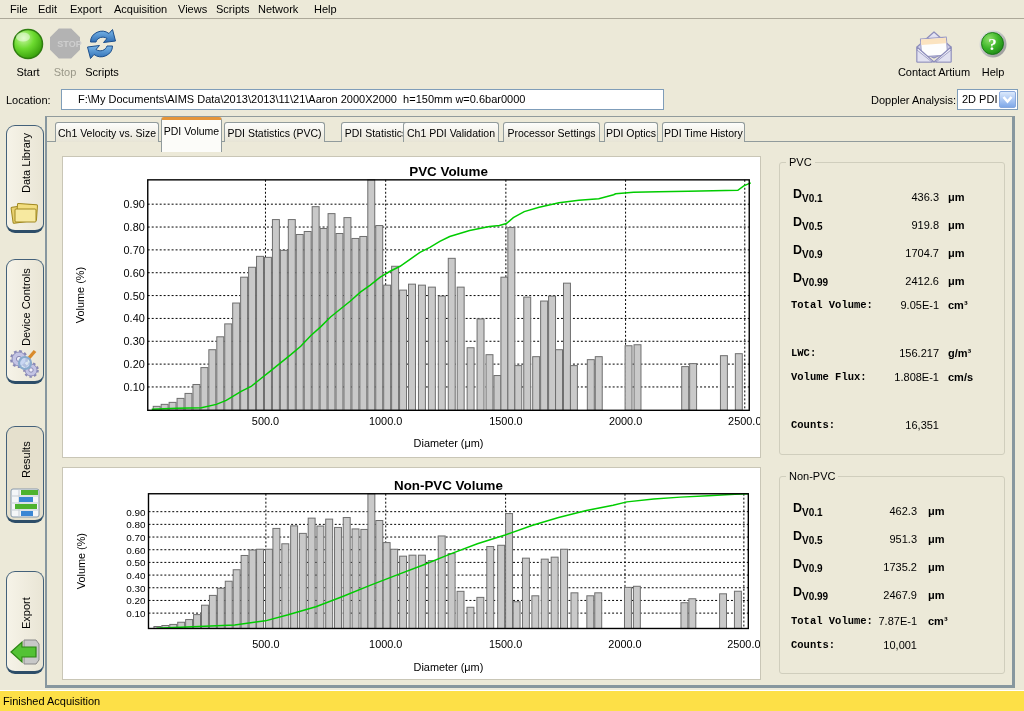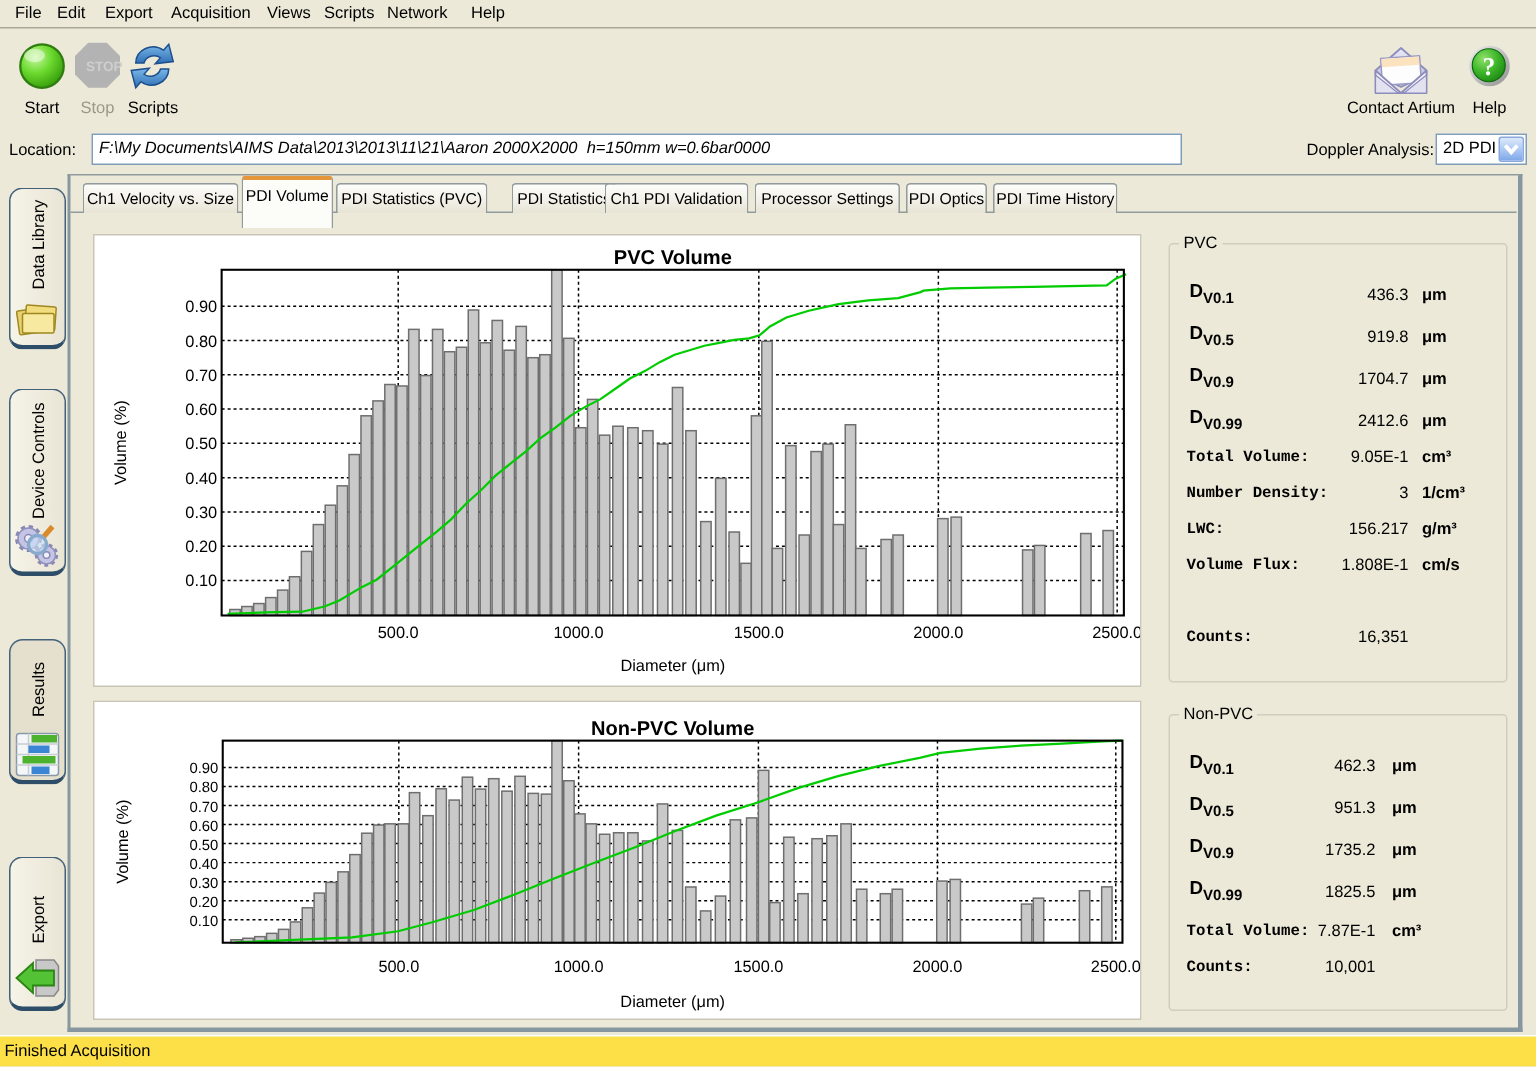--- a/index.html
+++ b/index.html
@@ -1,20 +1,20 @@
 <!DOCTYPE html>
 <html><head><meta charset="utf-8"><style>
 * { margin:0; padding:0; box-sizing:border-box; }
 html,body { width:1024px; height:711px; overflow:hidden; background:#ece9d8; font-family:"Liberation Sans",sans-serif; }
 #root { position:relative; width:1024px; height:711px; background:#ece9d8; }
 .menu { position:absolute; left:0; top:0; width:1024px; height:19px; border-bottom:1px solid #aca899; }
 .menu span { position:absolute; top:3px; font-size:11px; color:#000; }
 .tlabel { position:absolute; font-size:11px; color:#000; text-align:center; }
 .loc-label { position:absolute; left:6px; top:94px; font-size:11px; }
-.loc-field { position:absolute; left:61px; top:89px; width:727px; height:21px; background:#fff; border:1px solid #7f9db9; font-size:11px; line-height:19px; padding-left:4px; white-space:nowrap; overflow:hidden;font-style:italic; }
+.loc-field { position:absolute; left:61px; top:89px; width:603px; height:21px; background:#fff; border:1px solid #7f9db9; font-size:11px; line-height:19px; padding-left:16px; white-space:nowrap; overflow:hidden; }
 .dop-label { position:absolute; left:871px; top:94px; font-size:11px; }
 .combo { position:absolute; left:957px; top:89px; width:61px; height:21px; background:#fff; border:1px solid #7f9db9; }
 .combo .ct { position:absolute; left:4px; top:3px; font-size:11px; }
 .combo .cb { position:absolute; right:1px; top:1px; width:17px; height:17px; border-radius:2px;
   background:linear-gradient(#dce9fb,#b3cdf5 45%,#7fa8e8); border:1px solid #89a9dd; }
 
 .maincont { position:absolute; left:45px; top:116px; width:970px; height:572px;
   background:#ece9d8; border:1px solid #919b9c; border-left:2px solid #87979f; border-right:3px solid #87979f; border-bottom:3px solid #87979f; }
 .tab,.tabsel { white-space:nowrap; overflow:hidden; }
 .tab { position:absolute; top:5px; height:20px; background:linear-gradient(#fdfdfb,#f1efe6 60%,#e7e4d5); border:1px solid #919b9c; border-bottom:none; border-radius:3px 3px 0 0; font-size:10.5px; text-align:center; padding-top:4px; z-index:2; }
@@ -338,25 +338,20 @@
 <div class="srow" style="top:111px">
         <span class="d">D<span class="ds">V0.99</span></span>
         <span class="val" style="right:62px">2412.6</span>
         <span class="unit" style="left:157px">μm</span>
       </div>
 <div class="srow" style="top:135px">
         <span class="bl">Total Volume:</span>
         <span class="val" style="right:62px">9.05E-1</span>
         <span class="unit" style="left:157px">cm³</span>
       </div>
-<div class="srow" style="top:159px">
-        <span class="bl">Number Density:</span>
-        <span class="val" style="right:62px">3</span>
-        <span class="unit" style="left:157px">1/cm³</span>
-      </div>
 <div class="srow" style="top:183px">
         <span class="bl">LWC:</span>
         <span class="val" style="right:62px">156.217</span>
         <span class="unit" style="left:157px">g/m³</span>
       </div>
 <div class="srow" style="top:207px">
         <span class="bl">Volume Flux:</span>
         <span class="val" style="right:62px">1.808E-1</span>
         <span class="unit" style="left:157px">cm/s</span>
       </div>
@@ -380,21 +375,21 @@
         <span class="val" style="right:84px">951.3</span>
         <span class="unit" style="left:137px">μm</span>
       </div>
 <div class="srow" style="top:83px">
         <span class="d">D<span class="ds">V0.9</span></span>
         <span class="val" style="right:84px">1735.2</span>
         <span class="unit" style="left:137px">μm</span>
       </div>
 <div class="srow" style="top:111px">
         <span class="d">D<span class="ds">V0.99</span></span>
-        <span class="val" style="right:84px">1825.5</span>
+        <span class="val" style="right:84px">2467.9</span>
         <span class="unit" style="left:137px">μm</span>
       </div>
 <div class="srow" style="top:137px">
         <span class="bl">Total Volume:</span>
         <span class="val" style="right:84px">7.87E-1</span>
         <span class="unit" style="left:137px">cm³</span>
       </div>
 <div class="srow" style="top:161px">
         <span class="bl">Counts:</span>
         <span class="val" style="right:84px">10,001</span>

